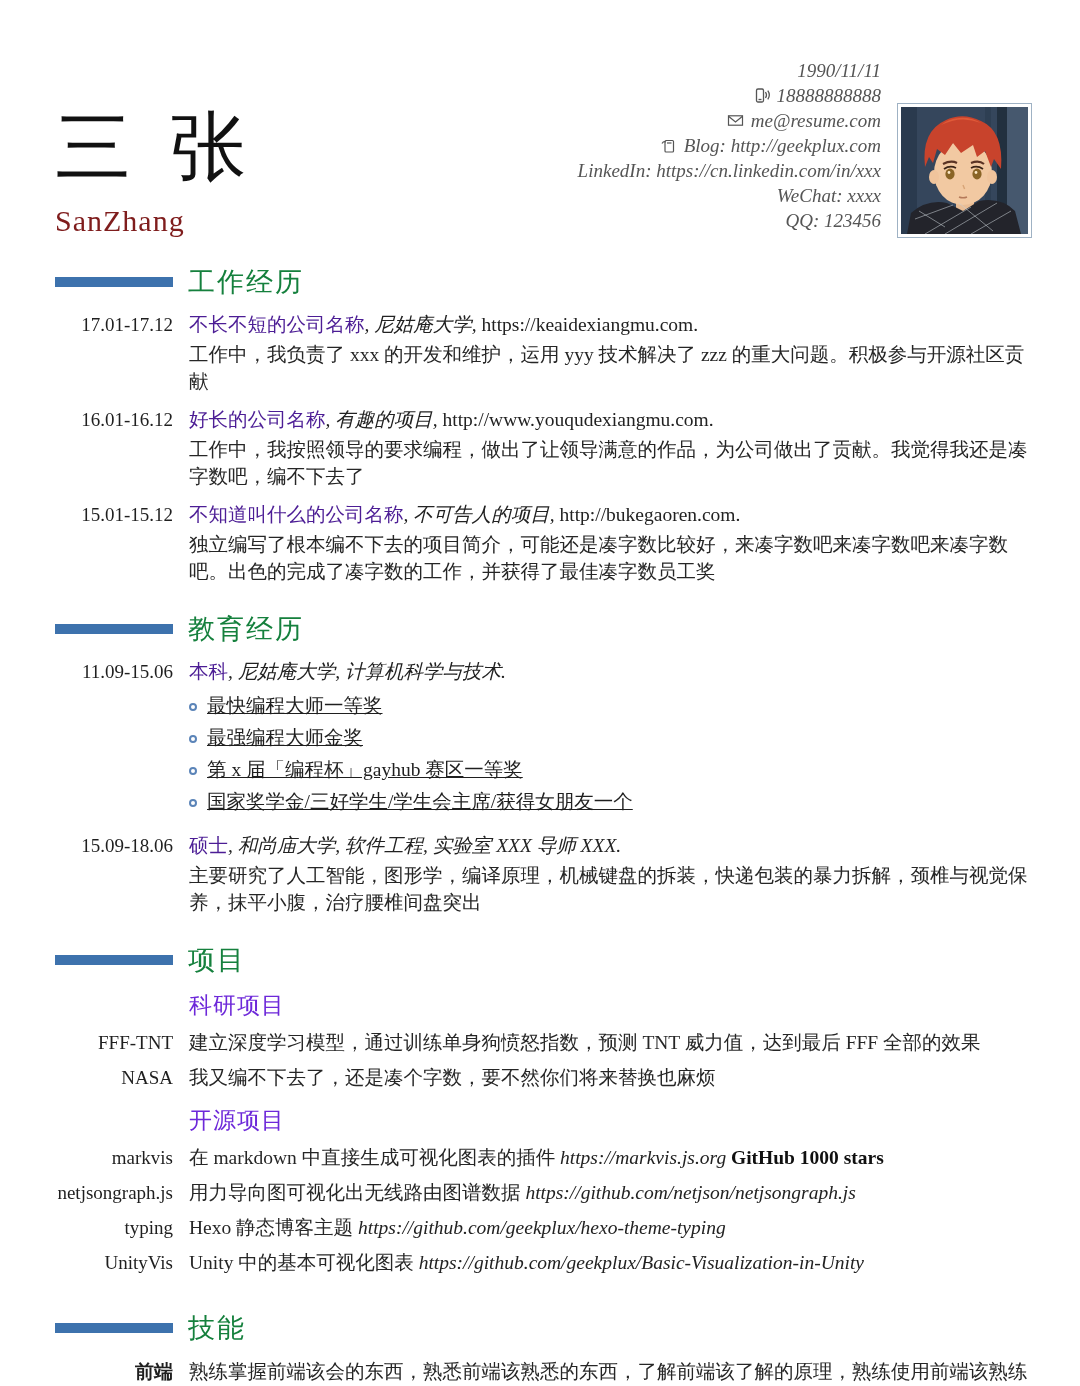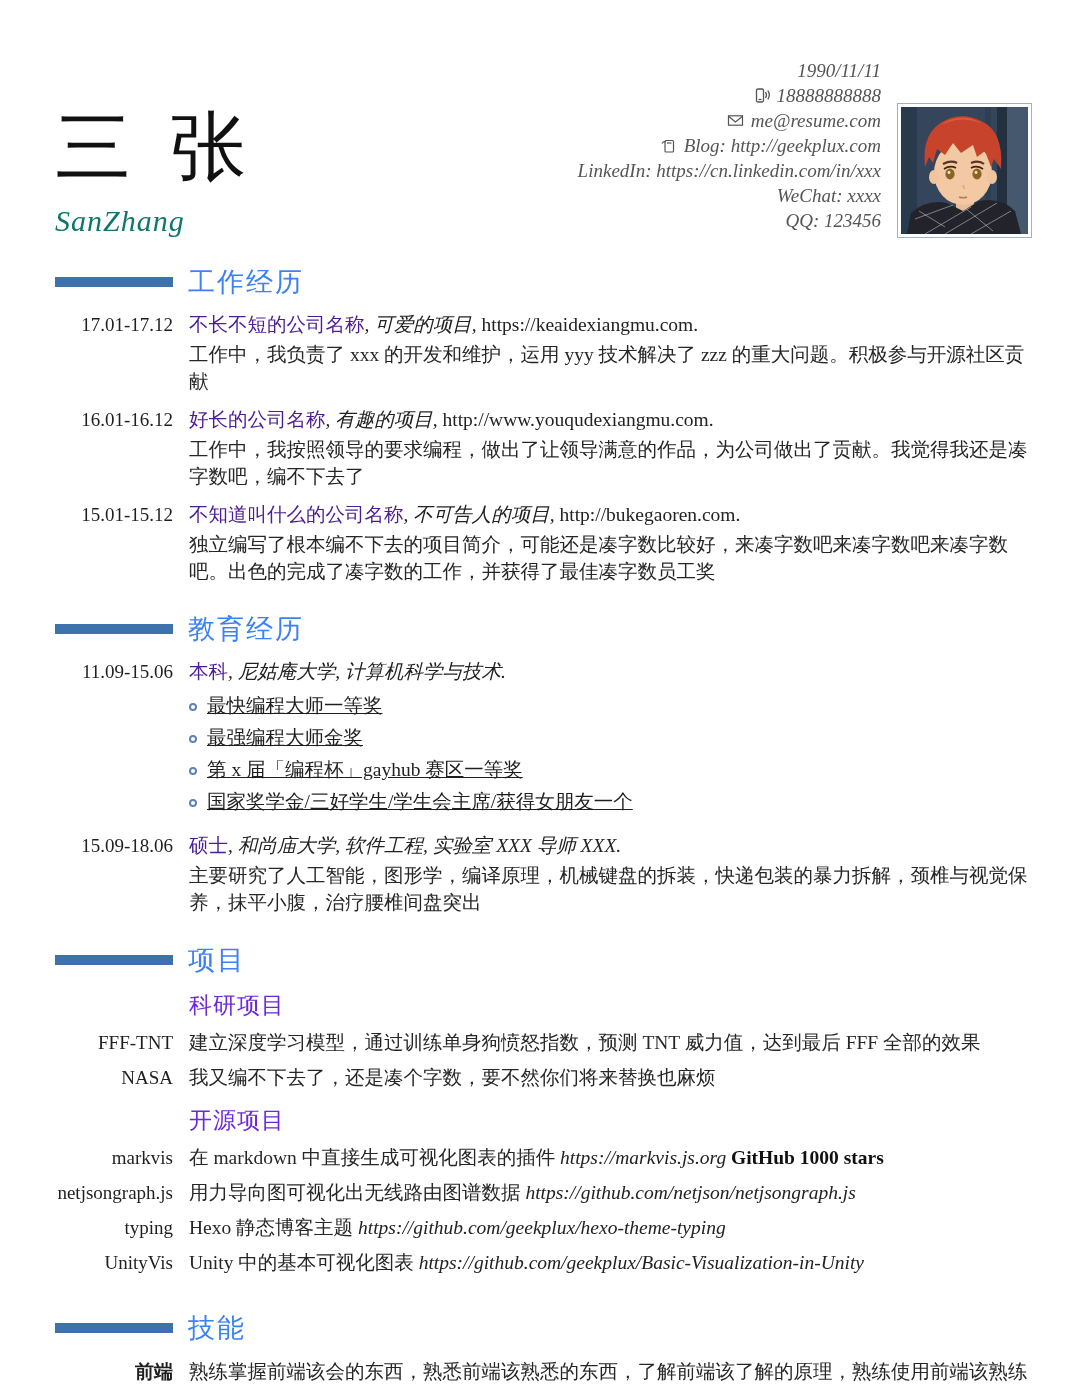--- a/index.html
+++ b/index.html
@@ -7,32 +7,32 @@
   body { display:flex; justify-content:center; }
   .page {
     width:1080px; min-height:1386px; background:#ffffff;
     font-family:"Liberation Serif","DejaVu Serif",serif;
     color:#1f1f1f; padding:56px 48px 30px 45px; overflow:hidden;
   }
   
   .header { display:flex; justify-content:space-between; align-items:flex-start; }
   .name-block { margin-left:10px; margin-top:50px; }
   .cjk-name { font-size:76px; line-height:1.1; letter-spacing:10px; color:#111; font-weight:400; }
-  .latin-name { font-size:30px; font-style:italic; color:#0f766e; margin-top:14px; letter-spacing:1px; }
+  .latin-name { font-size:30px; color:#7f1d1d; margin-top:14px; letter-spacing:1px; }
   .header-right { display:flex; align-items:flex-start; gap:16px; }
   .contact { display:flex; flex-direction:column; align-items:flex-end; margin-top:2px; }
   .contact-row { display:flex; align-items:center; justify-content:flex-end; gap:7px;
                  height:25px; font-style:italic; font-size:19px; color:#555; }
   .contact-row .ic { display:inline-flex; width:17px; height:17px; flex:0 0 auto; }
   .photo-frame { margin-top:47px; border:1px solid #9fb2c4; padding:3px; background:#fff; }
   .photo-frame svg { display:block; }
   
   .section-header { display:flex; align-items:center; margin-left:10px; }
   .bar { width:118px; height:10px; background:#3d72ad; margin-right:15px; flex:0 0 auto; }
-  .section-title { font-size:27px; color:#3b82f6; letter-spacing:2px; }
+  .section-title { font-size:27px; color:#15803d; letter-spacing:2px; }
   .row { display:grid; grid-template-columns:128px 1fr; column-gap:16px; align-items:baseline; }
   .label { text-align:right; font-size:19px; white-space:nowrap; }
   .label.bold { font-weight:bold; }
   .content { font-size:19.5px; line-height:27px; color:#262626; }
   .entry-title { font-size:19.5px; line-height:26px; }
   .entry-title .company { font-weight:normal; color:#4c1d95; }
   .kai { font-style:italic; color:#222; }
   .url { color:#222; text-decoration:none; }
   .url.it { font-style:italic; }
   .bold-suffix { font-weight:bold; color:#101010;text-align:right; }
@@ -144,21 +144,21 @@
   <div class="section mt-sec">
     <div class="section-header">
       <div class="bar"></div>
       <div class="section-title">工作经历</div>
     </div>
 
     <div class="row mt-entry">
       <div class="label">17.01-17.12</div>
       <div>
         <div class="entry-title">
-          <span class="company">不长不短的公司名称</span><span class="kai">, 可爱的项目, </span><span class="url">https://keaidexiangmu.com.</span>
+          <span class="company">不长不短的公司名称</span><span class="kai">, 尼姑庵大学, </span><span class="url">https://keaidexiangmu.com.</span>
         </div>
         <div class="content desc">工作中，我负责了 xxx 的开发和维护，运用 yyy 技术解决了 zzz 的重大问题。积极参与开源社区贡献</div>
       </div>
     </div>
 
     <div class="row mt-entry">
       <div class="label">16.01-16.12</div>
       <div>
         <div class="entry-title">
           <span class="company">好长的公司名称</span><span class="kai">, 有趣的项目, </span><span class="url">http://www.youqudexiangmu.com.</span>

